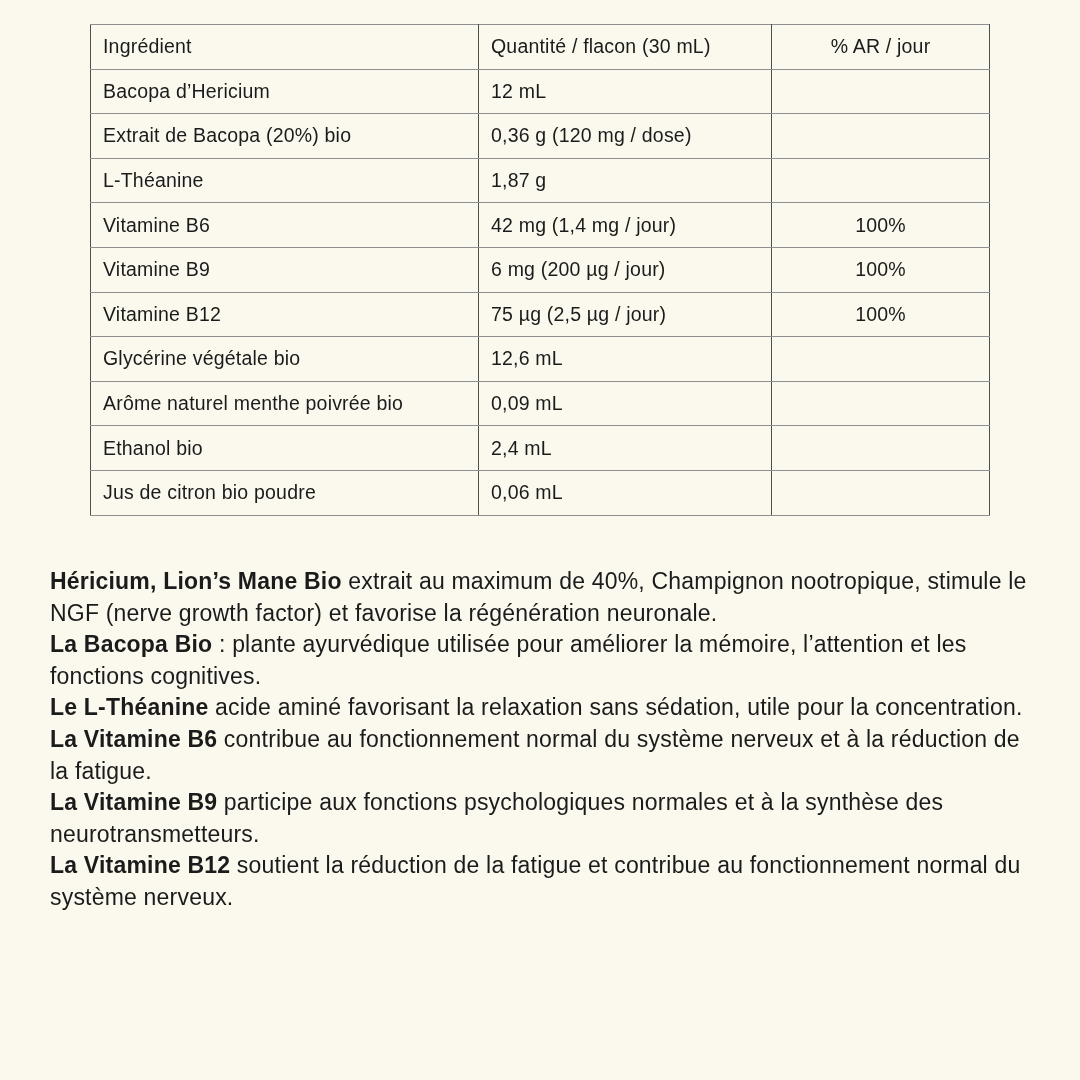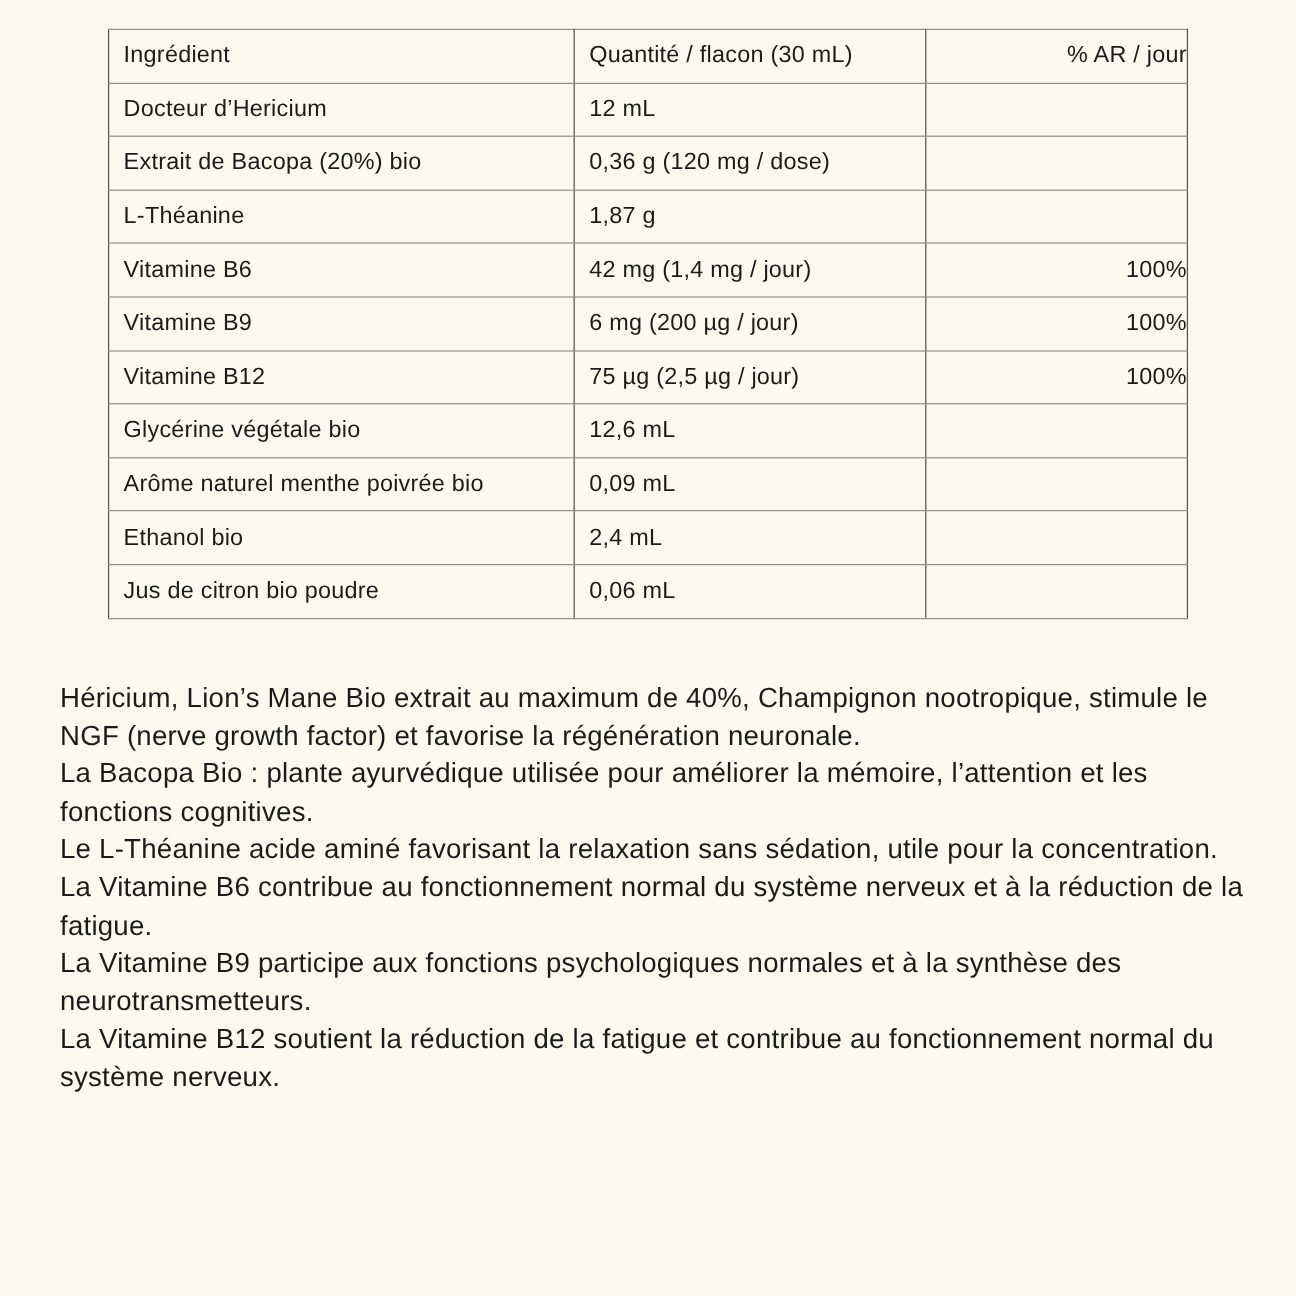--- a/index.html
+++ b/index.html
@@ -38,36 +38,36 @@
     border-right: 1.5px solid #4f4f4f;
     height: 44.6px;
     padding: 0 8px 0 12px;
     text-align: left;
     font-weight: normal;
     vertical-align: middle;
     white-space: nowrap;
     overflow: hidden;
   }
   table.ingredients th.center,
-  table.ingredients td.center { text-align: right; padding: 0; }
+  table.ingredients td.center { text-align: center; padding: 0; }
   
   .textblock {
     position: absolute;
     left: 50px; top: 566px;
     width: 990px;
     font-size: 23px;
     line-height: 31.6px;
     letter-spacing: 0.2px;
   }
   .intro {
     white-space: pre-line;
     margin-bottom: 34px;
   }
   .desc { margin: 0; }
-  .desc .lead { font-weight: normal; }
+  .desc .lead { font-weight: bold; }
 </style>
 </head>
 <body>
 
 <div class="canvas">
 
   <table class="ingredients">
     <colgroup>
         <col class="c1">
         <col class="c2">
@@ -75,21 +75,21 @@
       </colgroup>
     <thead>
       <tr>
         <th>Ingrédient</th>
         <th>Quantité / flacon (30 mL)</th>
         <th class="center">% AR / jour</th>
       </tr>
     </thead>
     <tbody>
       <tr>
-        <td>Docteur d’Hericium</td>
+        <td>Bacopa d’Hericium</td>
         <td>12 mL</td>
         <td class="center"></td>
       </tr>
       <tr>
         <td>Extrait de Bacopa (20%) bio</td>
         <td>0,36 g (120 mg / dose)</td>
         <td class="center"></td>
       </tr>
       <tr>
         <td>L-Théanine</td>

